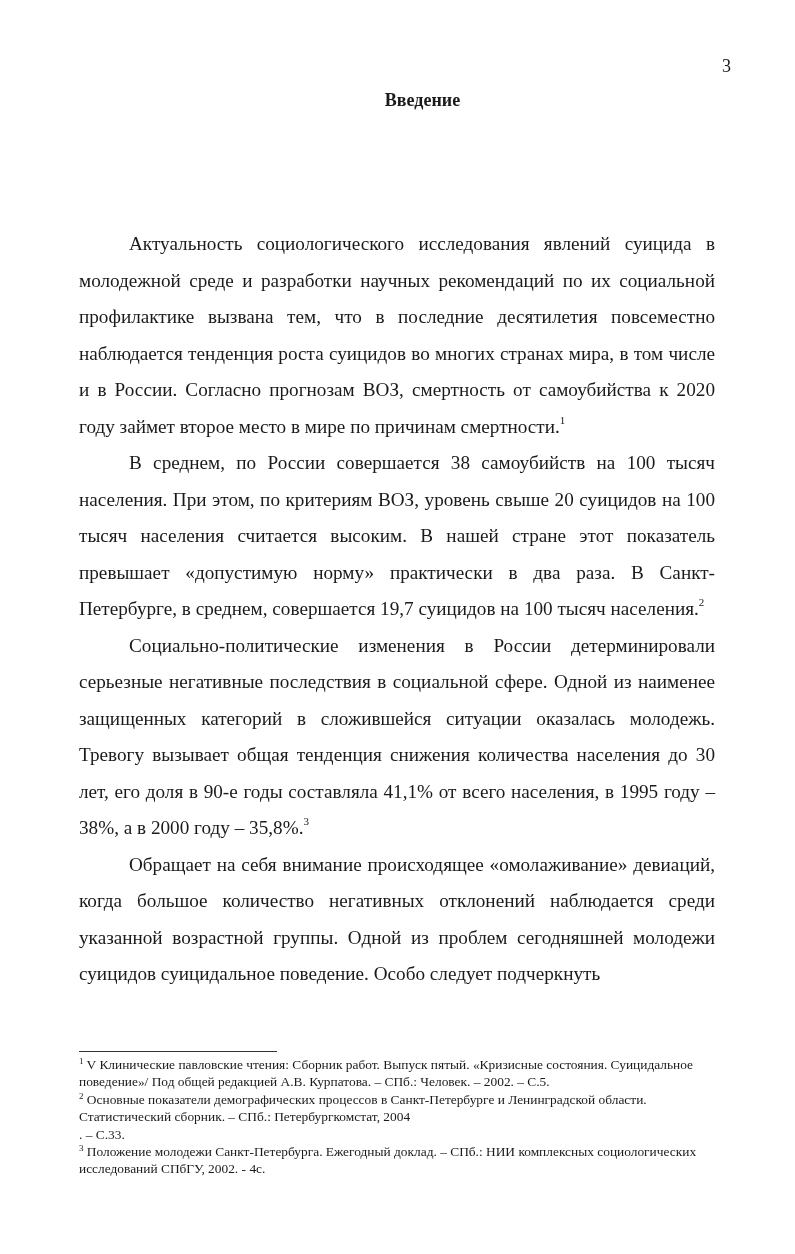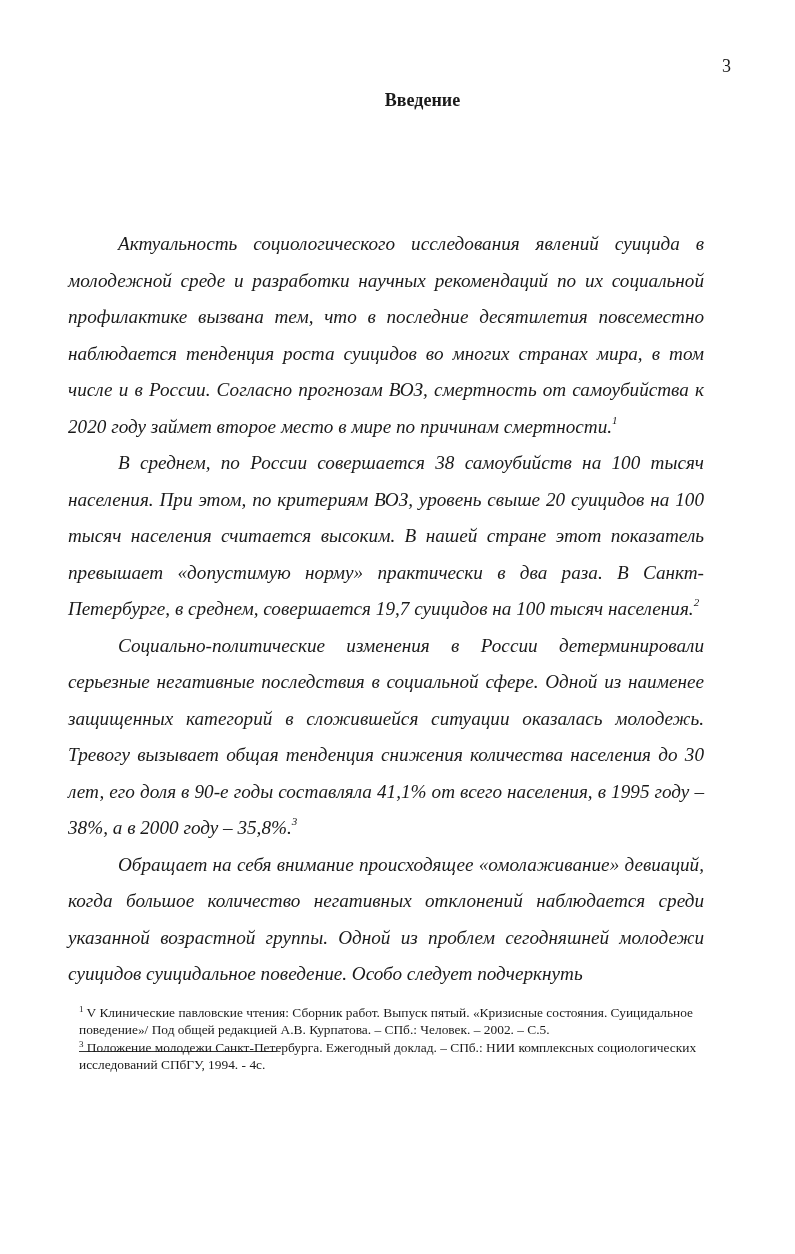--- a/index.html
+++ b/index.html
@@ -1,39 +1,40 @@
 <!DOCTYPE html>
 <html><head>
 <meta charset="utf-8">
 <style>
   html, body { margin: 0; padding: 0; background: #ffffff; }
   body { width: 795px; height: 1254px; position: relative; overflow: hidden;
          font-family: "Liberation Serif", "DejaVu Serif", serif; color: #1a1a1a; }
   .page-number { position: absolute; left: 722px; top: 56px; font-size: 18px; }
   .title { position: absolute; left: 0; width: 845px; top: 90px; text-align: center;
            font-size: 18px; font-weight: bold; }
-  .body-text { position: absolute; left: 68px; width: 636px; top: 226px; font-style: italic; }
+  .body-text { position: absolute; left: 79px; width: 636px; top: 226px; }
   .para { font-size: 19.2px; line-height: 36.5px; text-align: justify; text-indent: 50px; margin: 0; }
   .para sup { font-size: 11px; vertical-align: 9px; line-height: 0; }
   .fn-rule { position: absolute; left: 79px; top: 1051px; width: 198px; height: 1px; background: #333; }
-  .footnotes { position: absolute; left: 79px; width: 650px; top: 1004px; font-size: 13.4px; line-height: 17.4px; }
+  .footnotes { position: absolute; left: 79px; width: 650px; top: 1056px; font-size: 13.4px; line-height: 17.4px; }
   .footnote { margin: 0; }
   .footnote sup { font-size: 9px; vertical-align: 5px; line-height: 0; }
 </style>
 </head>
 <body>
 
 <div class="page-number">3</div>
 <div class="title">Введение</div>
 
 <div class="body-text">
   <p class="para"><span>Актуальность социологического исследования явлений суицида в молодежной среде и разработки научных рекомендаций по их социальной профилактике  вызвана тем, что в последние десятилетия повсеместно наблюдается тенденция роста суицидов во многих странах мира, в том числе и в России. Согласно прогнозам ВОЗ, смертность от самоубийства к 2020 году займет второе место в мире по причинам смертности.</span><sup>1</sup></p>
   <p class="para"><span>В среднем, по России совершается 38 самоубийств на 100 тысяч населения. При этом, по критериям ВОЗ, уровень свыше 20 суицидов на 100 тысяч населения считается высоким. В нашей стране этот показатель превышает «допустимую норму» практически в два раза. В Санкт-Петербурге, в среднем, совершается 19,7 суицидов на 100 тысяч населения.</span><sup>2</sup></p>
   <p class="para"><span>Социально-политические изменения в России детерминировали серьезные негативные последствия  в социальной сфере. Одной из наименее защищенных категорий в сложившейся ситуации оказалась молодежь. Тревогу вызывает общая тенденция снижения количества населения до 30 лет, его доля в 90-е годы составляла 41,1% от всего населения, в 1995 году – 38%, а в 2000 году – 35,8%.</span><sup>3</sup></p>
   <p class="para"><span>Обращает на себя внимание происходящее «омолаживание» девиаций, когда большое количество негативных отклонений наблюдается среди указанной возрастной группы. Одной из проблем сегодняшней молодежи суицидов суицидальное поведение. Особо следует подчеркнуть</span></p>
 </div>
 
 <div class="fn-rule"></div>
 
 <div class="footnotes">
   <p class="footnote"><sup>1</sup> <span>V Клинические павловские чтения: Сборник работ. Выпуск пятый. «Кризисные состояния. Суицидальное поведение»/ Под общей редакцией А.В. Курпатова. – СПб.: Человек. – 2002. – С.5.</span></p>
-  <p class="footnote"><sup>3</sup> <span>Положение молодежи Санкт-Петербурга. Ежегодный доклад. – СПб.: НИИ комплексных социологических исследований СПбГУ, 1994. - 4с.</span></p>
+  <p class="footnote"><sup>2</sup> <span>Основные показатели демографических процессов в Санкт-Петербурге и Ленинградской области. Статистический сборник. – СПб.: Петербургкомстат, 2004</span><br><span>. – С.33.</span></p>
+  <p class="footnote"><sup>3</sup> <span>Положение молодежи Санкт-Петербурга. Ежегодный доклад. – СПб.: НИИ комплексных социологических исследований СПбГУ, 2002. - 4с.</span></p>
 </div>
 
 </body></html>

